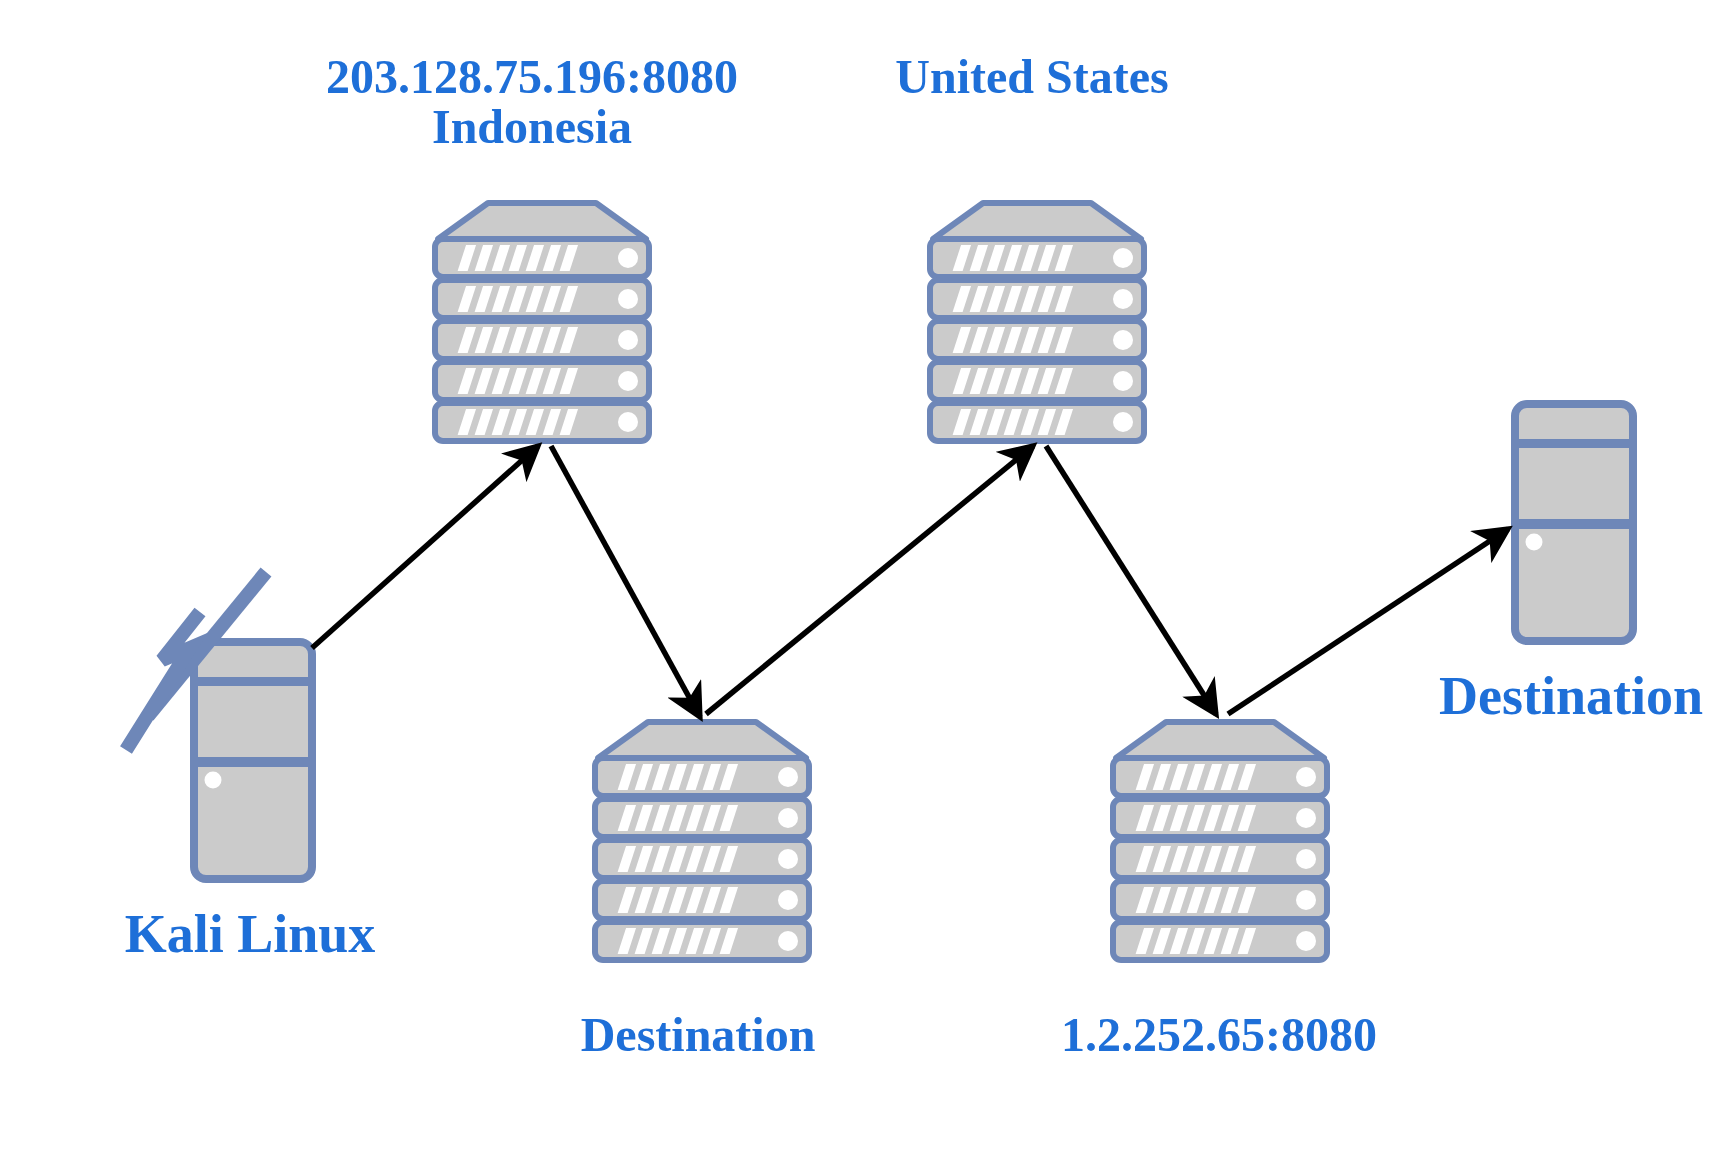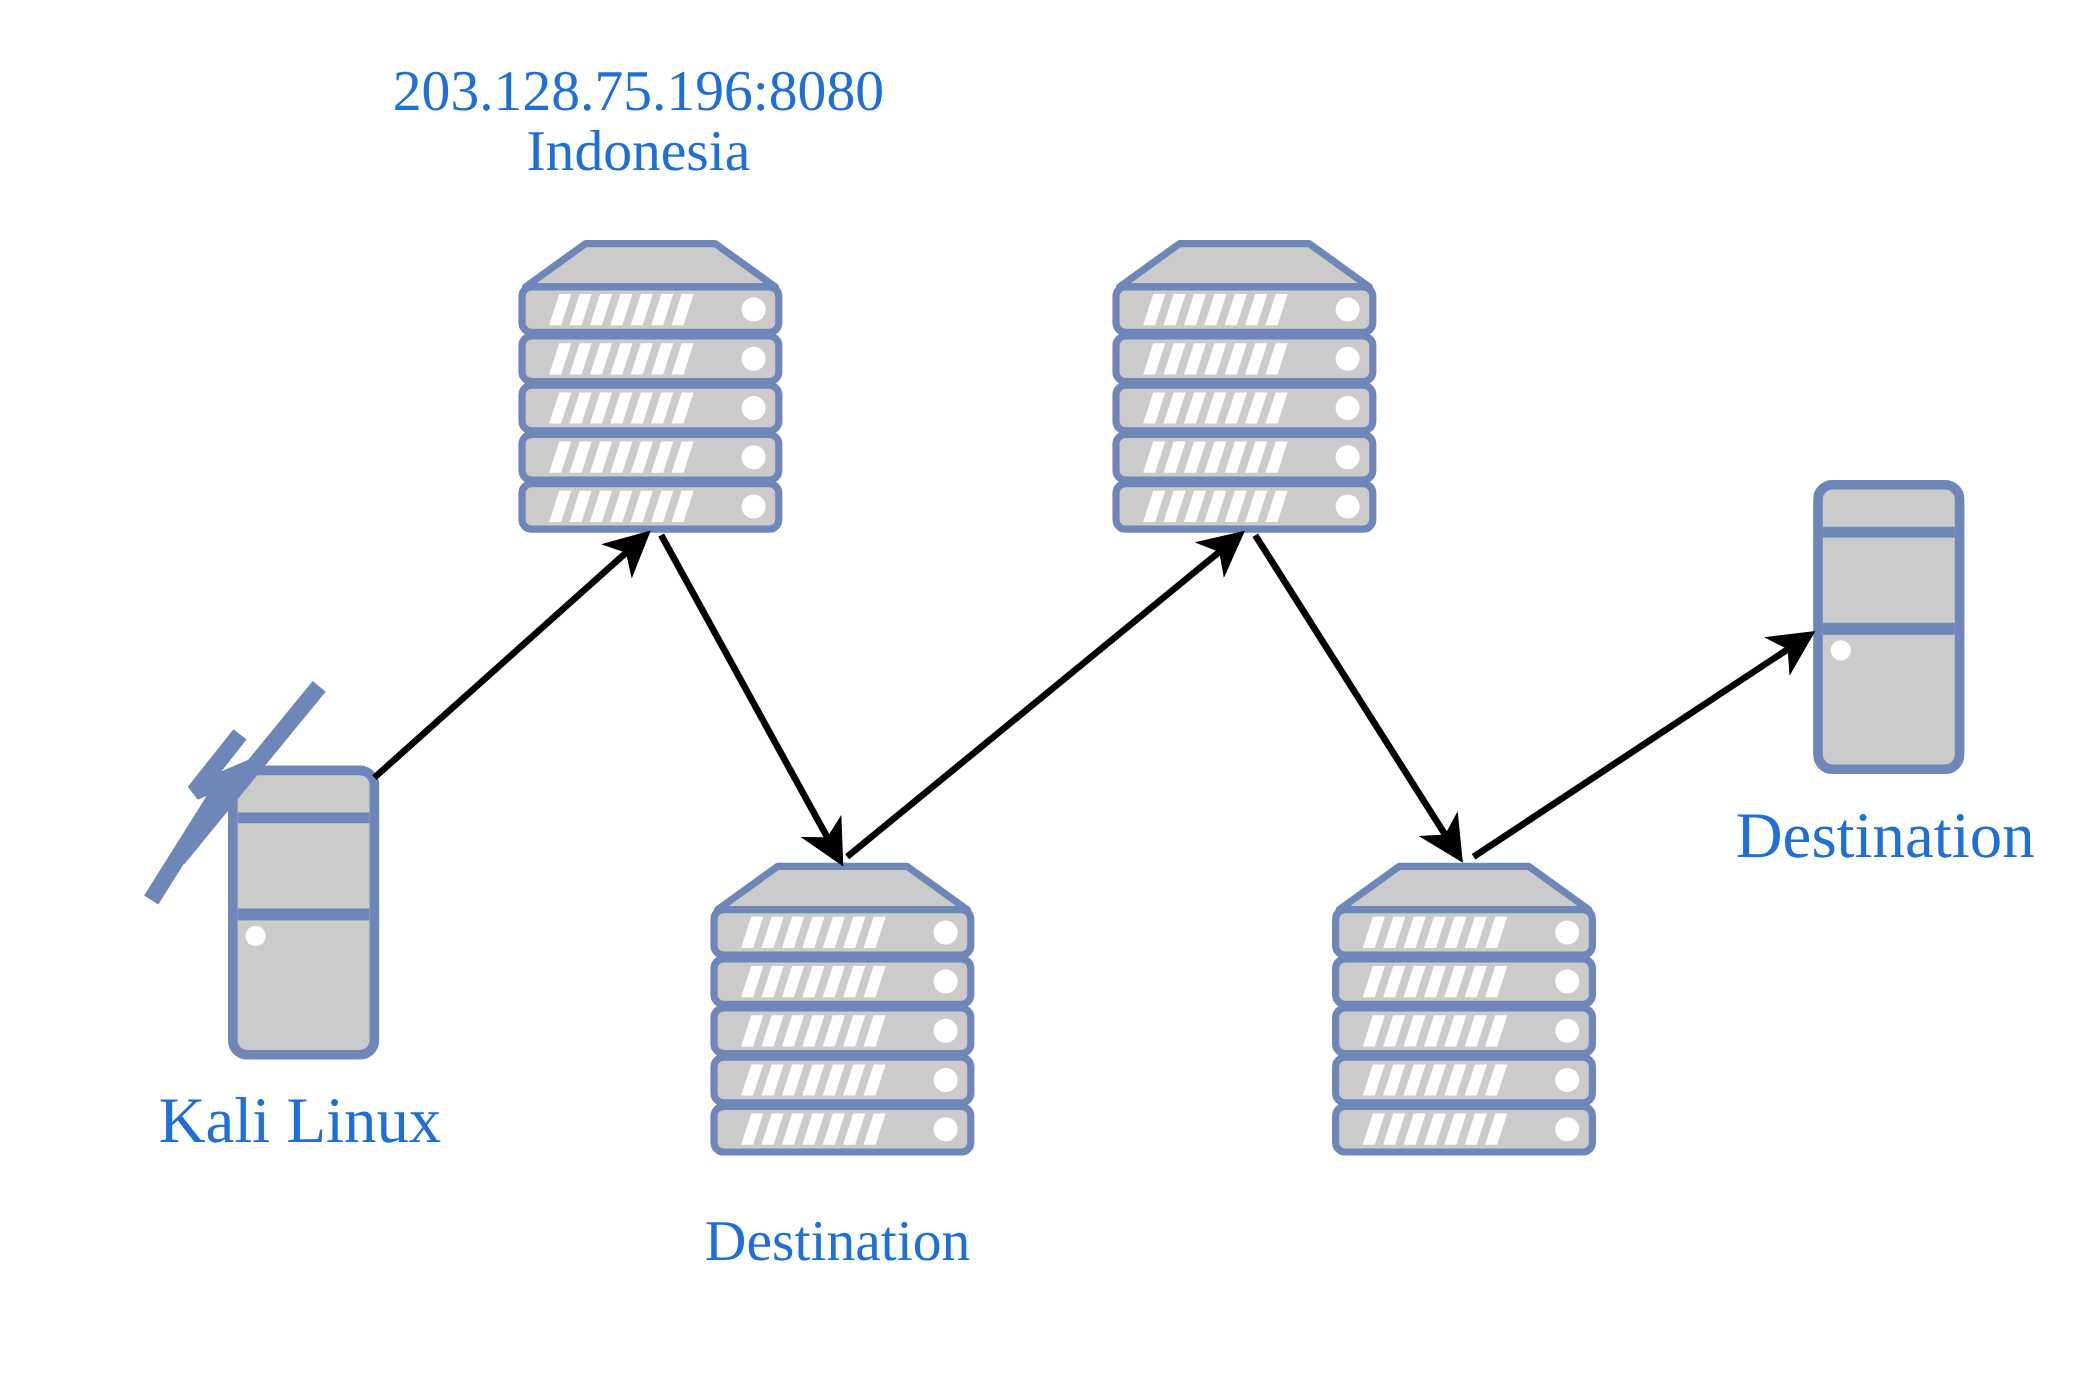--- a/index.html
+++ b/index.html
@@ -45,21 +45,21 @@
     stroke-width: 5.5;
     fill: none;
     marker-end: url(#ah);
   }
   .ah-fill { fill: var(--arrow-black); }
   .label {
     position: absolute;
     transform: translateX(-50%);
     text-align: center;
     color: var(--label-blue);
-    font-weight: normal;
+    font-weight: bold;
     white-space: nowrap;
   }
   .label.proxy { font-size: 48px; line-height: 50px; }
   .label.big   { font-size: 54px; line-height: 56px; }
 </style>
 </head>
 <body>
 
 <div id="stage">
 
@@ -129,26 +129,28 @@
     <path class="arrow-line" d="M1046,446 L1216,714"></path>
     <path class="arrow-line" d="M1228,714 L1508,529"></path>
   </svg>
 
   <div class="label proxy" style="left:532px; top:52px">
     <div>203.128.75.196:8080</div>
     <div>Indonesia</div>
   </div>
 
   <div class="label proxy" style="left:1032px; top:52px">
+    <div>United States</div>
   </div>
 
   <div class="label proxy" style="left:698px; top:1010px">
     <div>Destination</div>
   </div>
 
   <div class="label proxy" style="left:1219px; top:1010px">
+    <div>1.2.252.65:8080</div>
   </div>
 
   <div class="label big" style="left:250px; top:906px">Kali Linux</div>
 
   <div class="label big" style="left:1571px; top:668px">Destination</div>
 
 </div>
 
 </body></html>

